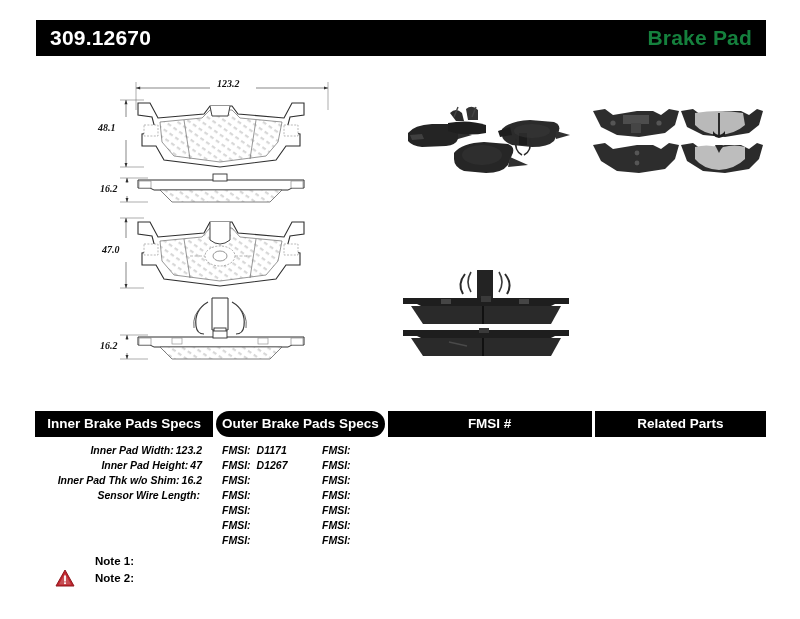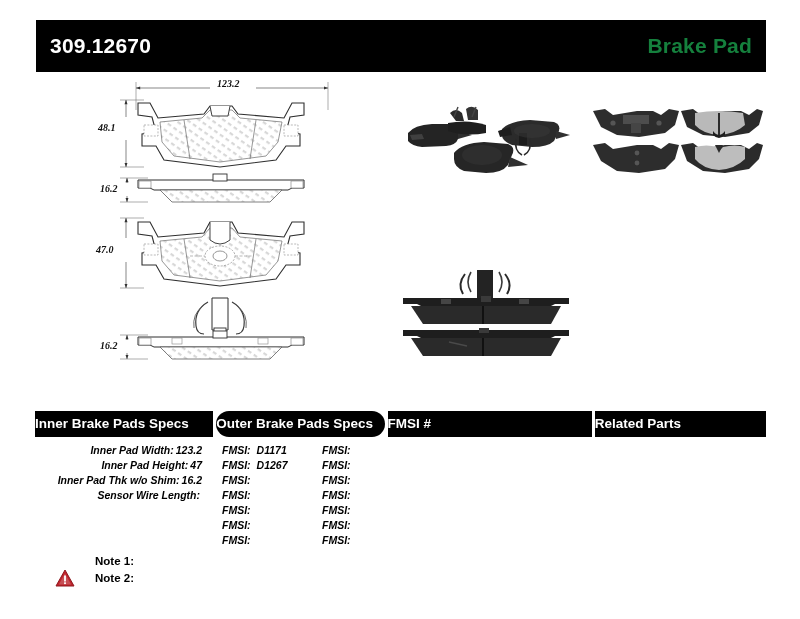--- a/index.html
+++ b/index.html
@@ -14,21 +14,21 @@
     font-family: "Liberation Sans", sans-serif;
     overflow: hidden;
   }
 
   
   .title-bar {
     position: absolute;
     left: 36px;
     top: 20px;
     width: 730px;
-    height: 52px;
+    height: 36px;
     background: #000000;
     display: flex;
     align-items: center;
     justify-content: space-between;
     box-sizing: border-box;
     padding: 0 14px;
   }
   .title-bar .part-number {
     color: #ffffff;
     font-size: 21px;
@@ -75,20 +75,21 @@
   }
   .header-row {
     display: flex;
     gap: 3px;
   }
   .header-cell {
     background: #000000;
     color: #ffffff;
     font-size: 13.5px;
     font-weight: bold;
+    text-align: center;
     padding: 5px 0 6px 0;
     box-sizing: border-box;
   }
   .col1 { width: 179px; }
   .col2 { width: 169px; border-radius: 13px; }
   .col3 { width: 205px; }
   .col4 { width: 172px; }
 
   .body-row {
     display: flex;
@@ -150,21 +151,21 @@
 <div class="title-bar">
   <span class="part-number">309.12670</span>
   <span class="product-type">Brake Pad</span>
 </div>
 
 <div class="drawings">
 
   <span class="dim-label" style="left:157px; top:8px;">123.2</span>
   <span class="dim-label" style="left:38px; top:52px;">48.1</span>
   <span class="dim-label" style="left:40px; top:113px;">16.2</span>
-  <span class="dim-label" style="left:36px; top:174px;text-align:center;">47.0</span>
+  <span class="dim-label" style="left:42px; top:174px;text-align:center;">47.0</span>
   <span class="dim-label" style="left:40px; top:270px;">16.2</span>
 
   <svg class="svg-draw" width="320" height="305" viewBox="0 0 320 305">
     <defs>
       <pattern id="hatch" width="7" height="7" patternTransform="rotate(35)" patternUnits="userSpaceOnUse">
         <rect width="7" height="7" fill="#ffffff"></rect>
         <rect width="4" height="2.2" y="2" fill="#d8d8d8"></rect>
       </pattern>
       <marker id="arr" markerWidth="7" markerHeight="7" refX="6" refY="2.2" orient="auto">
         <path d="M0,0 L6,2.2 L0,4.4 z" fill="#333"></path>

